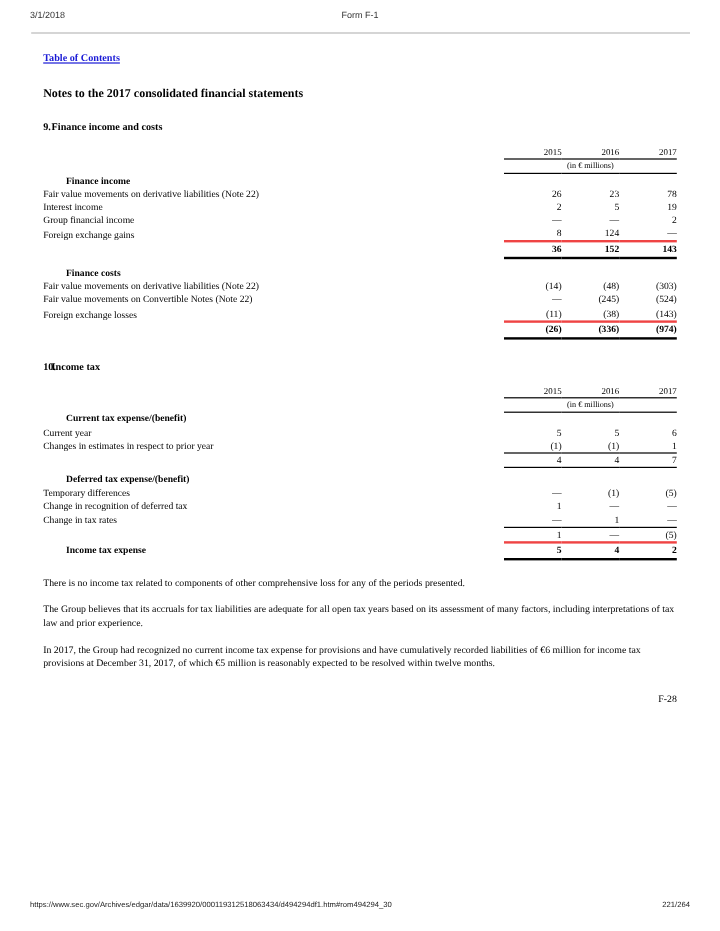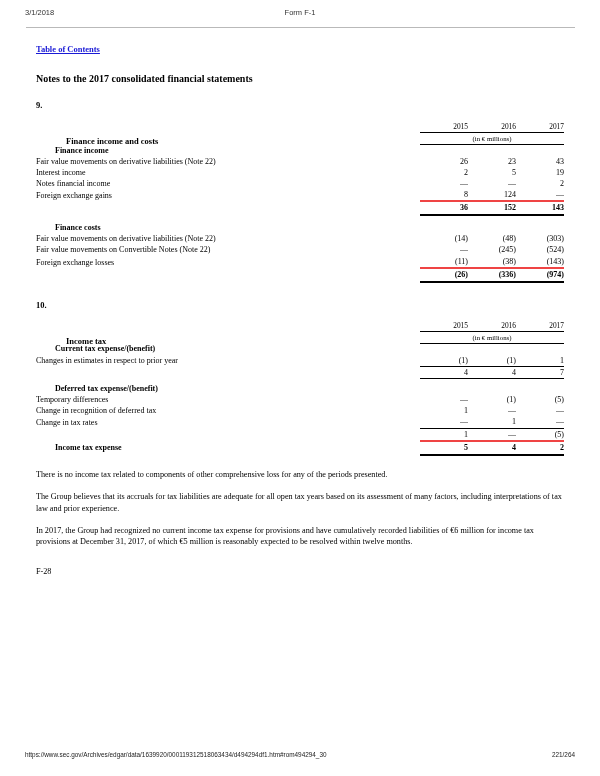--- a/index.html
+++ b/index.html
@@ -82,23 +82,22 @@
     position: relative;
     height: 11px;
   }
   .note-head .note-num {
     position: absolute;
     left: 0;
     top: 0;
   }
   .note-head .note-name {
     position: absolute;
-    left: 30px;
-    top: 0;
-    margin-top: 36px;
+    left: 7px;
+    top: 0;
   }
 
   
   table.fin {
     border-collapse: collapse;
     width: 528px;
     font-size: 8px;
     table-layout: fixed;
   }
   table.fin td, table.fin th {
@@ -167,21 +166,21 @@
   
   p.body-par {
     font-size: 8.2px;
     line-height: 11.4px;
     margin: 11px 0 0 0;
     text-align: left;
   }
   p.body-par.first { margin-top: 16px; }
 
   .pagemark {
-    text-align: left;
+    text-align: right;
     font-size: 8.2px;
     margin-top: 19px;
   }
 
   
   .print-footer {
     position: absolute;
     bottom: 13px;
     left: 0;
     width: 600px;
@@ -249,30 +248,30 @@
       <tr>
         <td class="lbl b">Finance income</td>
         <td class="num"></td>
             <td class="num"></td>
             <td class="num"></td>
       </tr>
       <tr>
         <td class="lbl">Fair value movements on derivative liabilities (Note 22)</td>
         <td class="num">26</td>
         <td class="num">23</td>
-        <td class="num">43</td>
+        <td class="num">78</td>
       </tr>
       <tr>
         <td class="lbl">Interest income</td>
         <td class="num">2</td>
         <td class="num">5</td>
         <td class="num">19</td>
       </tr>
       <tr>
-        <td class="lbl">Notes financial income</td>
+        <td class="lbl">Group financial income</td>
         <td class="num">—</td>
         <td class="num">—</td>
         <td class="num">2</td>
       </tr>
       <tr>
         <td class="lbl">Foreign exchange gains</td>
         <td class="num rule-bottom">8</td>
         <td class="num rule-bottom">124</td>
         <td class="num rule-bottom">—</td>
       </tr>
@@ -352,20 +351,26 @@
     </thead>
     <tbody>
 
       <tr>
         <td class="lbl b">Current tax expense/(benefit)</td>
         <td class="num"></td>
             <td class="num"></td>
             <td class="num"></td>
       </tr>
       <tr>
+        <td class="lbl">Current year</td>
+        <td class="num">5</td>
+        <td class="num">5</td>
+        <td class="num">6</td>
+      </tr>
+      <tr>
         <td class="lbl">Changes in estimates in respect to prior year</td>
         <td class="num rule-bottom">(1)</td>
         <td class="num rule-bottom">(1)</td>
         <td class="num rule-bottom">1</td>
       </tr>
       <tr>
         <td class="lbl"></td>
         <td class="num rule-bottom">4</td>
         <td class="num rule-bottom">4</td>
         <td class="num rule-bottom">7</td>

